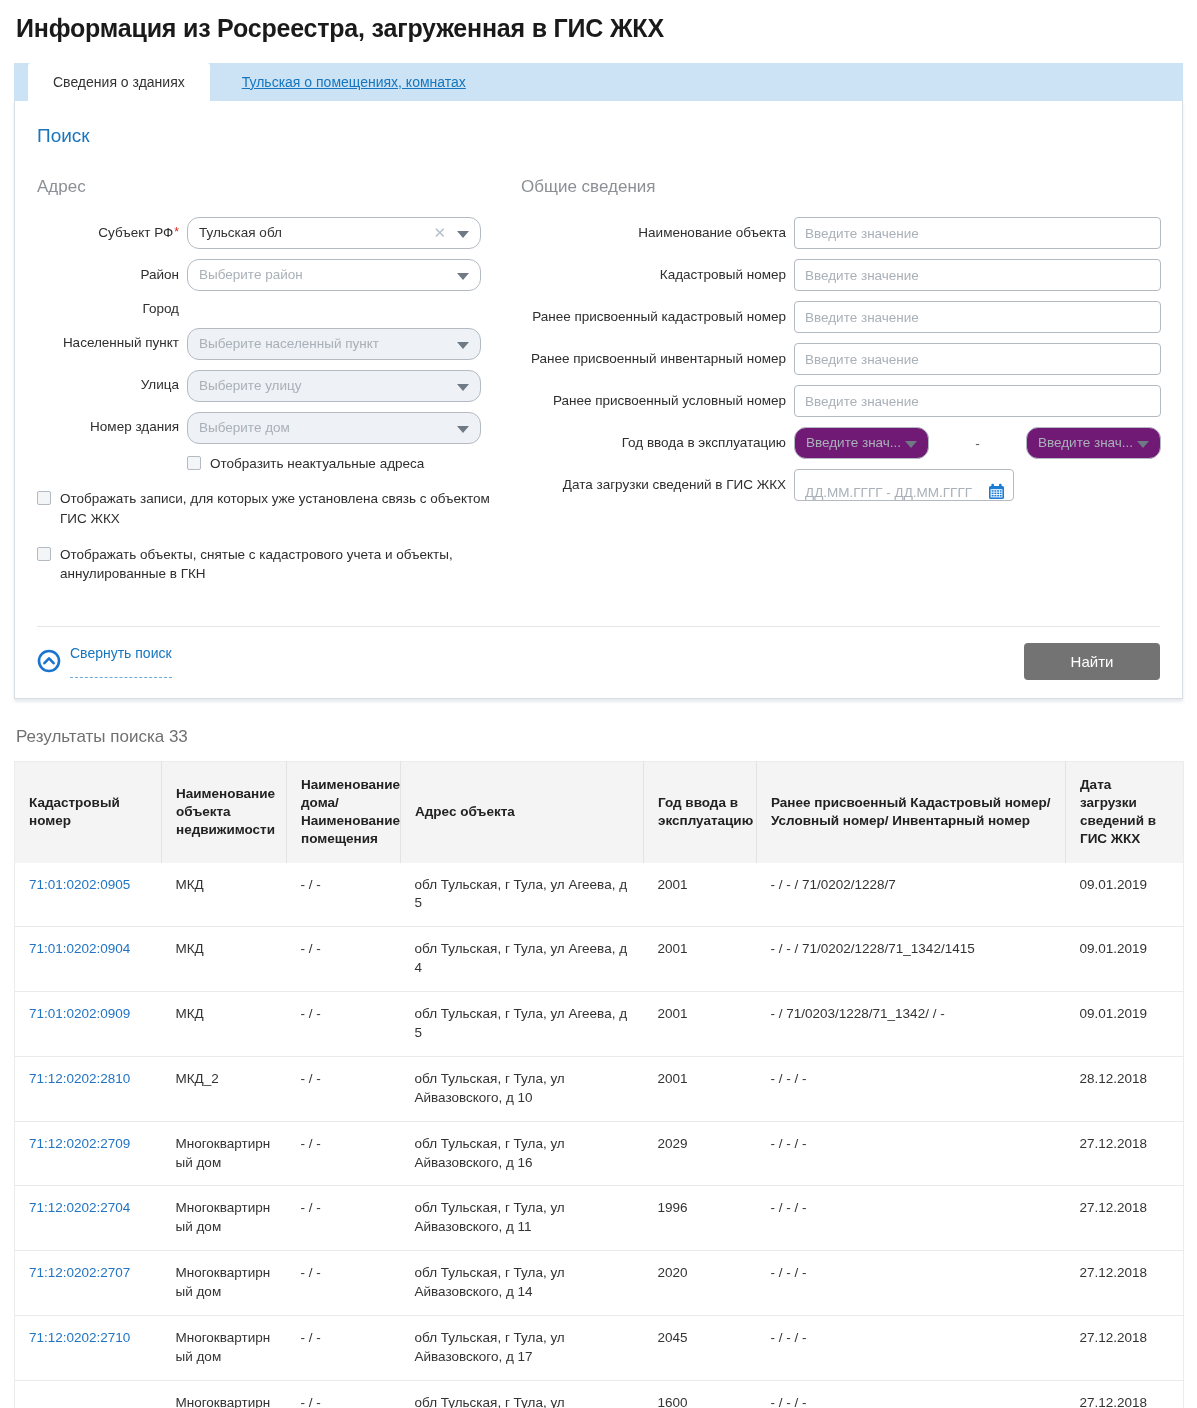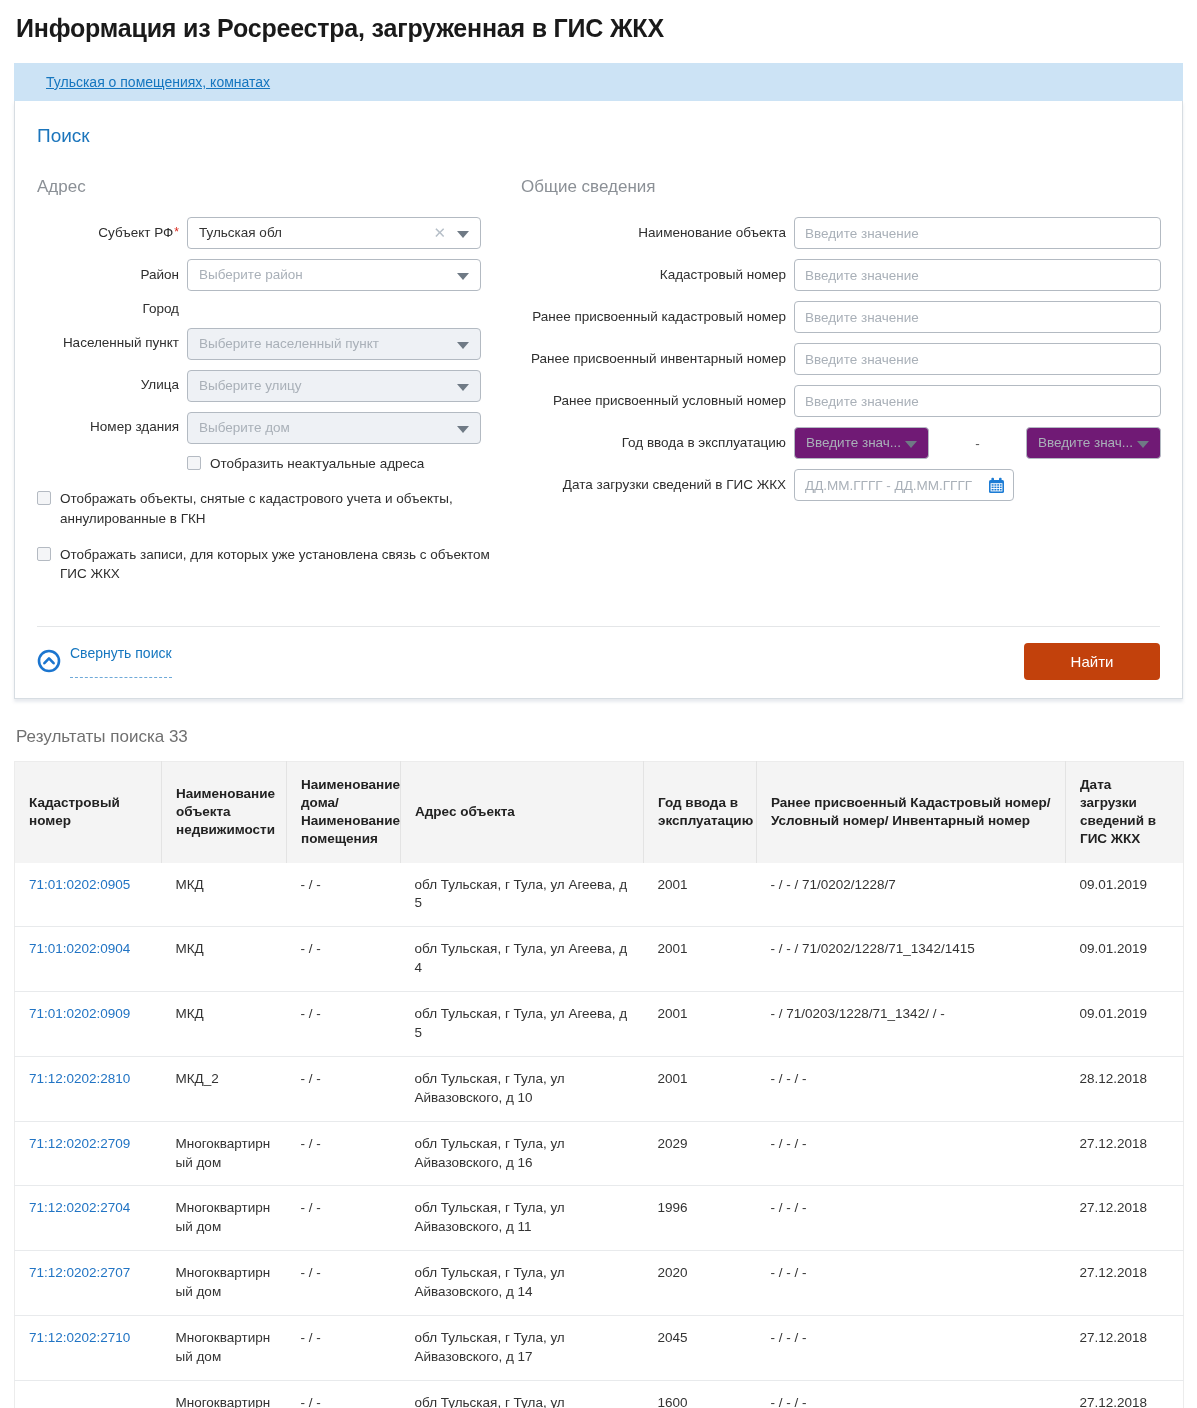--- a/index.html
+++ b/index.html
@@ -33,21 +33,21 @@
   .group-title { font-size:17px; color:#8b9096; margin:26px 0 20px 0; }
 
   .field-row { display:flex; align-items:center; margin-bottom:10px; }
   .field-label { text-align:right; font-size:13.5px; color:#2e2e2e; padding-right:8px; line-height:1.25; }
   .col-left  .field-label { width:150px; flex:0 0 150px; }
   .col-right .field-label { width:273px; flex:0 0 273px; }
   .req { color:#d9261c; margin-left:1px; vertical-align:top; font-size:12px; }
 
   .select-control {
     position:relative; height:32px; line-height:30px; border:1px solid #b3bac2;
-    border-radius:4px; background:#fff; padding:0 20px 0 11px; cursor:pointer;
+    border-radius:12px; background:#fff; padding:0 20px 0 11px; cursor:pointer;
     overflow:hidden; white-space:nowrap;
   }
   .col-left .select-control { width:294px; flex:0 0 294px; }
   .select-control.disabled { background:#eef1f5; cursor:default; }
   .select-text { color:#a9b0b8; font-size:13.5px; }
   .select-text.has-value { color:#333; }
   .arrow-down {
     position:absolute; right:11px; top:13px; width:0; height:0;
     border-left:6px solid transparent; border-right:6px solid transparent;
     border-top:7px solid #6f7a85;
@@ -60,42 +60,42 @@
     height:32px; width:367px; border:1px solid #b3bac2; border-radius:4px;
     padding:0 10px; font-size:13.5px; color:#333; font-family:inherit; background:#fff;
   }
   .text-input::placeholder { color:#a9b0b8; }
 
   .year-controls { display:flex; align-items:center; width:367px; justify-content:space-between; }
   .year-select { width:135px; flex:0 0 135px; padding-right:34px; background:#701a75; }
   .year-sep { color:#555; }
 
   .date-box {
-    display:flex; align-items:center; width:220px; height:32px;
+    display:flex; align-items:flex-end; width:220px; height:32px;
     border:1px solid #b3bac2; border-radius:4px; background:#fff; padding:0 8px 0 10px;
   }
   .date-box input { border:none; outline:none; flex:1; font-size:13.5px; color:#333; font-family:inherit; min-width:0; }
   .date-box input::placeholder { color:#a9b0b8; }
   .cal-icon { flex:0 0 17px; cursor:pointer; display:flex; }
 
   .checkbox-row { display:flex; align-items:flex-start; margin:16px 0; line-height:1.45; }
   .checkbox-row.indent { margin-left:150px; margin-top:6px; }
   .cb {
     width:14px; height:14px; border:1px solid #b4bac2; border-radius:2px;
     background:#f4f5f7; margin:2px 9px 0 0; flex:0 0 14px; cursor:pointer;
   }
   .cb-label { color:#2e2e2e; font-size:13.5px; max-width:440px; }
 
   .divider { border-top:1px solid #e4e6e8; margin-top:26px; }
   .panel-footer { display:flex; justify-content:space-between; align-items:center; padding:16px 0 18px 0; }
   .collapse-link { display:flex; align-items:center; cursor:pointer; }
   .collapse-link svg { margin-right:9px; }
   .collapse-text { color:#1576bf; font-size:14px; border-bottom:1px dashed #6ea9d8; padding-bottom:16px; }
   .find-btn {
-    background:#c2410c; color:#fff; border:none; border-radius:4px;
+    background:#737373; color:#fff; border:none; border-radius:4px;
     width:136px; height:37px; font-size:15px; font-family:inherit; cursor:pointer;
   }
 
   
   .results-title { color:#707070; font-size:17px; margin:28px 0 14px 2px; }
   table.results { width:100%; border-collapse:collapse; border:1px solid #ececec; table-layout:fixed; }
   table.results th {
     background:#f4f4f4; text-align:left; font-size:13.5px; color:#222; font-weight:bold;
     padding:14px; vertical-align:middle; line-height:1.35; border-right:1px solid #e3e3e3;
   }
@@ -107,20 +107,21 @@
   td.c-link a { color:#2174c4; text-decoration:none; cursor:pointer; }
 </style>
 </head>
 <body>
 
 <div class="page">
 
   <h1 class="page-title">Информация из Росреестра, загруженная в ГИС ЖКХ</h1>
 
   <div class="tab-bar">
+    <div class="tab-active">Сведения о зданиях</div>
     <a class="tab-link">Тульская о помещениях, комнатах</a>
   </div>
 
   <div class="panel">
     <div class="panel-title">Поиск</div>
 
     <div class="cols">
       <div class="col-left">
         <div class="group-title">Адрес</div>
         <div id="address-fields">
@@ -168,25 +169,25 @@
     </div>
   </div>
           </div>
 
         <div class="checkbox-row indent">
           <span class="cb"></span>
           <span class="cb-label">Отобразить неактуальные адреса</span>
         </div>
         <div class="checkbox-row">
           <span class="cb"></span>
-          <span class="cb-label">Отображать объекты, снятые с кадастрового учета и объекты, аннулированные в ГКН</span>
+          <span class="cb-label">Отображать записи, для которых уже установлена связь с объектом ГИС ЖКХ</span>
         </div>
         <div class="checkbox-row">
           <span class="cb"></span>
-          <span class="cb-label">Отображать записи, для которых уже установлена связь с объектом ГИС ЖКХ</span>
+          <span class="cb-label">Отображать объекты, снятые с кадастрового учета и объекты, аннулированные в ГКН</span>
         </div>
       </div>
 
       <div class="col-right">
         <div class="group-title">Общие сведения</div>
         <div id="general-fields">
             <div class="field-row">
     <span class="field-label">Наименование объекта</span>
     <input type="text" class="text-input" placeholder="Введите значение" style="">
   </div>

